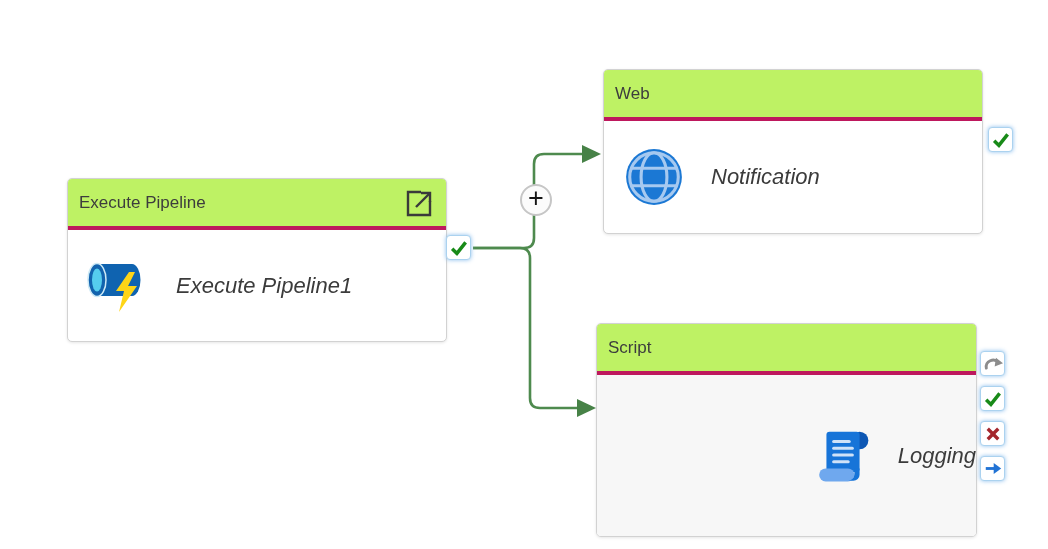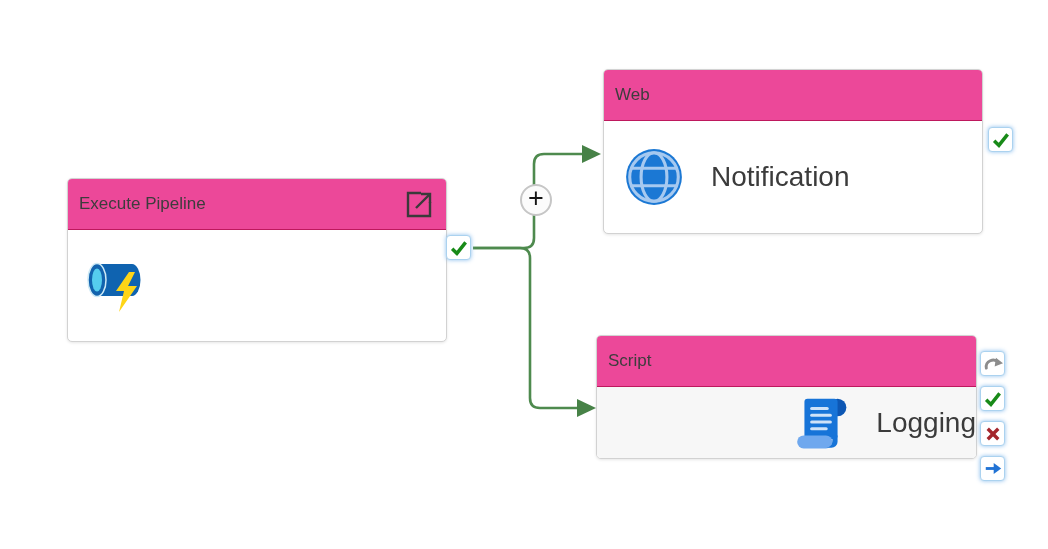--- a/index.html
+++ b/index.html
@@ -6,33 +6,33 @@
   #canvas{
     position:relative;width:1048px;height:549px;background:#ffffff;overflow:hidden;
     font-family:"Liberation Sans","DejaVu Sans",sans-serif;color:#3b3b3b;
   }
   
   .node{
     position:absolute;background:#ffffff;border:1px solid #d2d2d2;border-radius:5px;
     box-shadow:0 1px 3px rgba(0,0,0,0.10);box-sizing:border-box;
   }
   .node-header{
-    height:51px;background:#ec4899;border-bottom:1px solid #be185d;
+    height:51px;background:#bef264;border-bottom:4px solid #be185d;
     display:flex;align-items:center;padding:0 8px 0 11px;
     border-radius:4px 4px 0 0;font-size:17px;color:#3d3d3d;box-sizing:border-box;
   }
   .node-body{
     display:flex;align-items:center;height:calc(100% - 51px);
-    font-size:28px;color:#3b3b3b;box-sizing:border-box;
+    font-size:22px;color:#3b3b3b;box-sizing:border-box;font-style:italic;
   }
   #node-execute-pipeline{left:67px;top:178px;width:380px;height:164px;}
   #node-execute-pipeline .node-body{padding-left:16px;}
   #node-web{left:603px;top:69px;width:380px;height:165px;}
   #node-web .node-body{padding-left:19px;}
-  #node-script{left:596px;top:335px;width:381px;height:124px;}
+  #node-script{left:596px;top:323px;width:381px;height:214px;}
   #node-script .node-body{padding-left:22px;background:#f7f7f7;border-radius:0 0 4px 4px;justify-content:flex-end;}
   .activity-icon{flex:0 0 auto;margin-right:26px;display:block;}
   .header-action-btn{
     margin-left:auto;width:40px;height:40px;display:flex;align-items:center;justify-content:center;
     background:transparent;border:none;cursor:pointer;padding:0;
   }
   
   .port-badge{
     position:absolute;width:23px;height:23px;background:#ffffff;
     border:1.5px solid #abd2ef;border-radius:4px;
@@ -84,20 +84,21 @@
       </button>
     </div>
     <div class="node-body">
       <svg class="activity-icon" width="66" height="56" viewBox="0 0 66 56">
         <ellipse cx="48" cy="22" rx="8.5" ry="16" fill="#0f63b0"></ellipse>
         <rect x="13" y="6" width="35" height="32" fill="#0f63b0"></rect>
         <ellipse cx="13" cy="22" rx="9" ry="16.5" fill="#1263ae" stroke="#cde9f5" stroke-width="1.5"></ellipse>
         <ellipse cx="13" cy="22" rx="5" ry="11.5" fill="#55cdee"></ellipse>
         <polygon points="45,14 32,33 40,33 35,54 53,28 44,28 51,14" fill="#fed517"></polygon>
       </svg>
+      <span>Execute Pipeline1</span>
     </div>
   </div>
 
   <div class="node" id="node-web">
     <div class="node-header">
       <span>Web</span>
     </div>
     <div class="node-body">
       <svg class="activity-icon" width="62" height="62" viewBox="0 0 60 60">
         <circle cx="30" cy="30" r="27" fill="#1b78d4"></circle>

